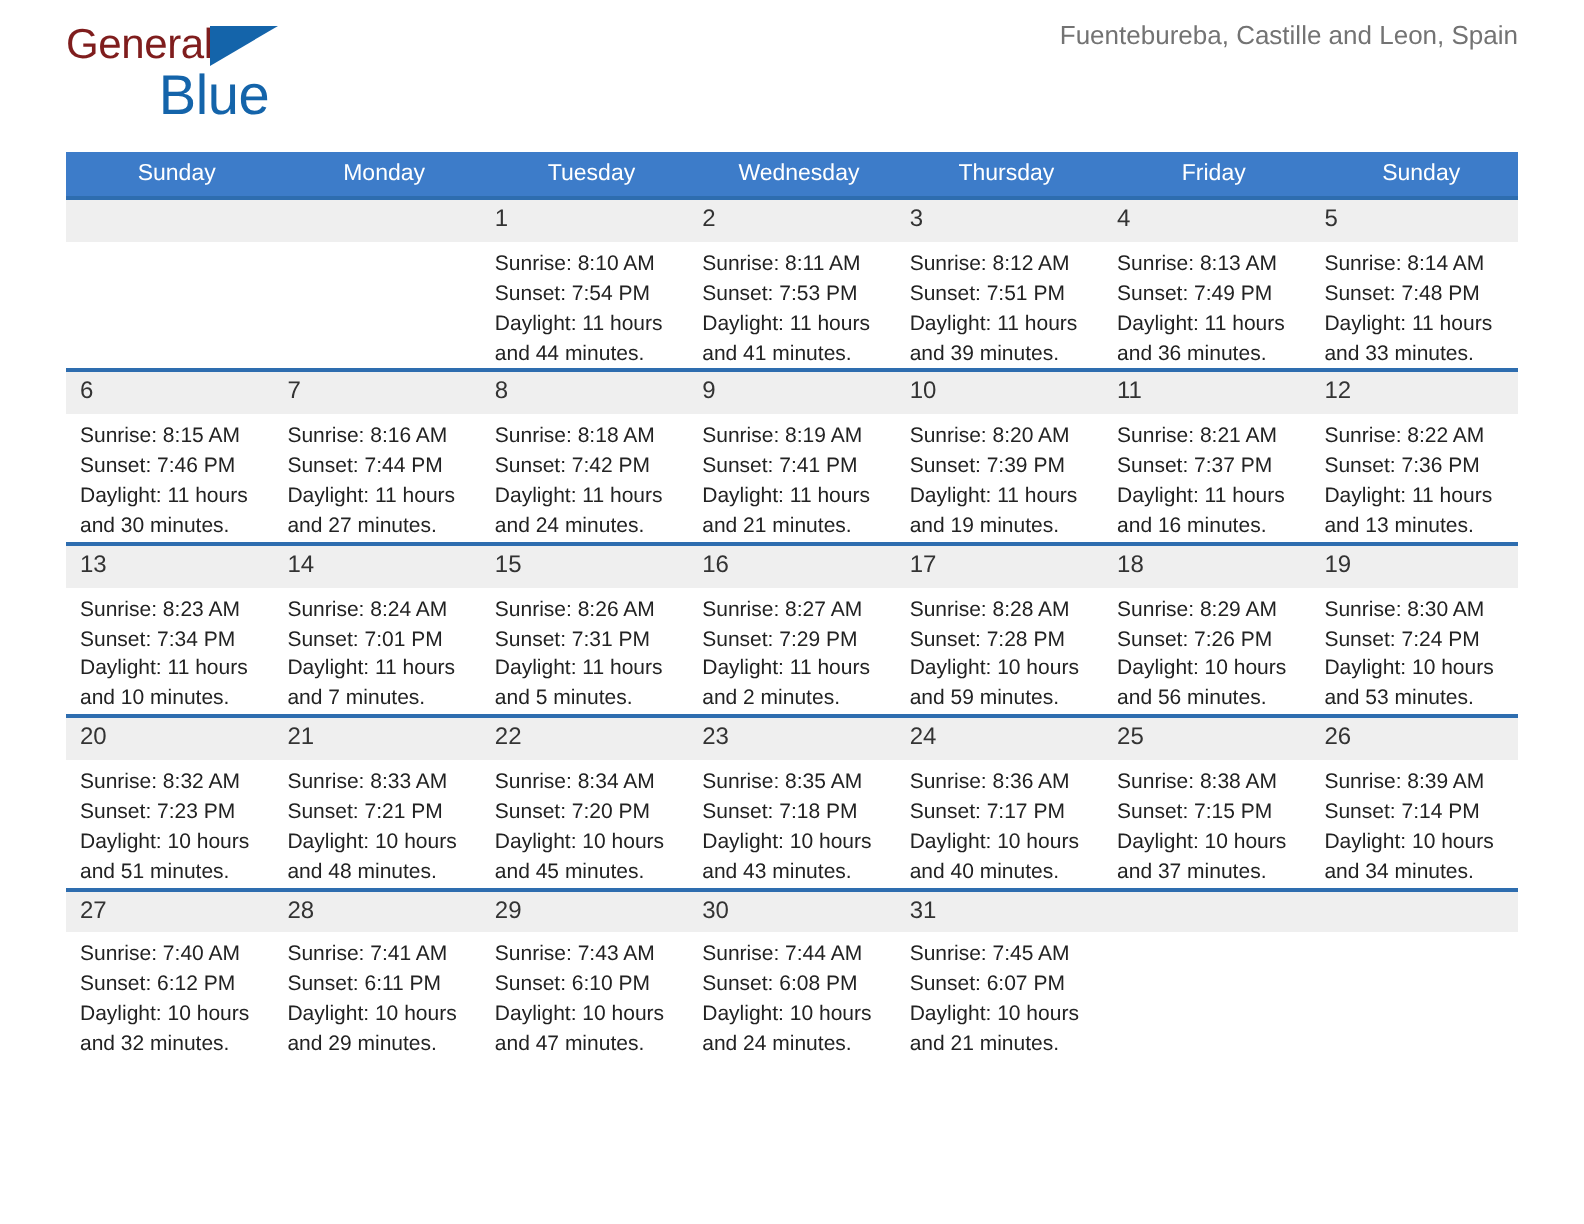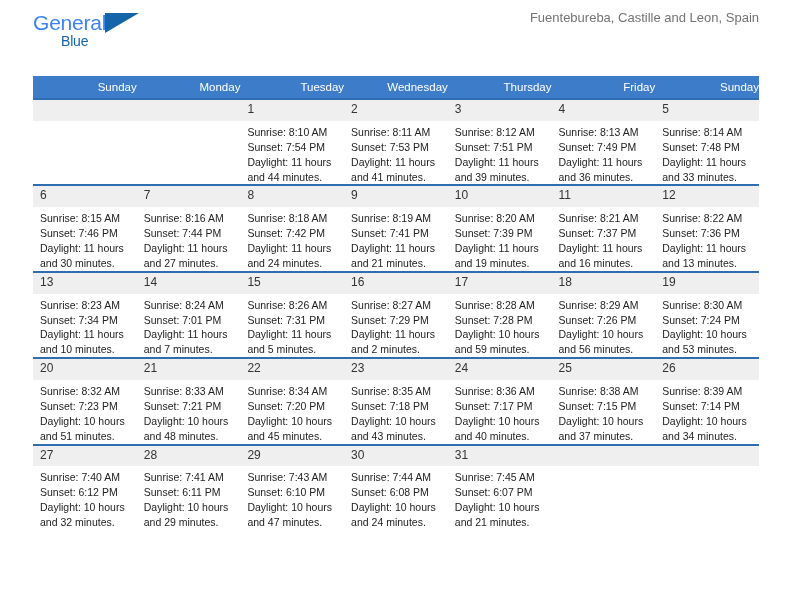--- a/index.html
+++ b/index.html
@@ -32,32 +32,33 @@
   }
   .logo {
     position: relative;
     margin-top: 12px;
     width: 120px;
     height: 48px;
   }
   .logo-general {
     font-size: 21px;
     letter-spacing: -0.2px;
-    color: #3b82f6;
+    color: #7f1d1d;
     line-height: 1;
     display: block;
   }
   .logo-blue {
-    font-size: 14px;
+    font-size: 28px;
     letter-spacing: -0.2px;
     color: #1464aa;
     line-height: 1;
     display: block;
     margin-top: 1px;
     margin-left: 28px;
+    text-align: center;
   }
   .logo-triangle {
     position: absolute;
     left: 72px;
     top: 1px;
     width: 0;
     height: 0;
     border-left: 34px solid #1464aa;
     border-bottom: 20px solid transparent;
   }
@@ -84,21 +85,21 @@
     width: 726px;
     border-collapse: collapse;
     table-layout: fixed;
     margin-top: 4px;
   }
   .calendar th {
     background: #3d7cc9;
     color: #ffffff;
     font-size: 11.5px;
     font-weight: normal;
-    text-align: right;
+    text-align: center;
     padding: 5px 0 5px 7px;
     height: 12px;
     border: none;
   }
   .calendar td {
     vertical-align: top;
     padding: 0;
     border: none;
     border-top: 2px solid #2e6daf;
     height: 78px;

